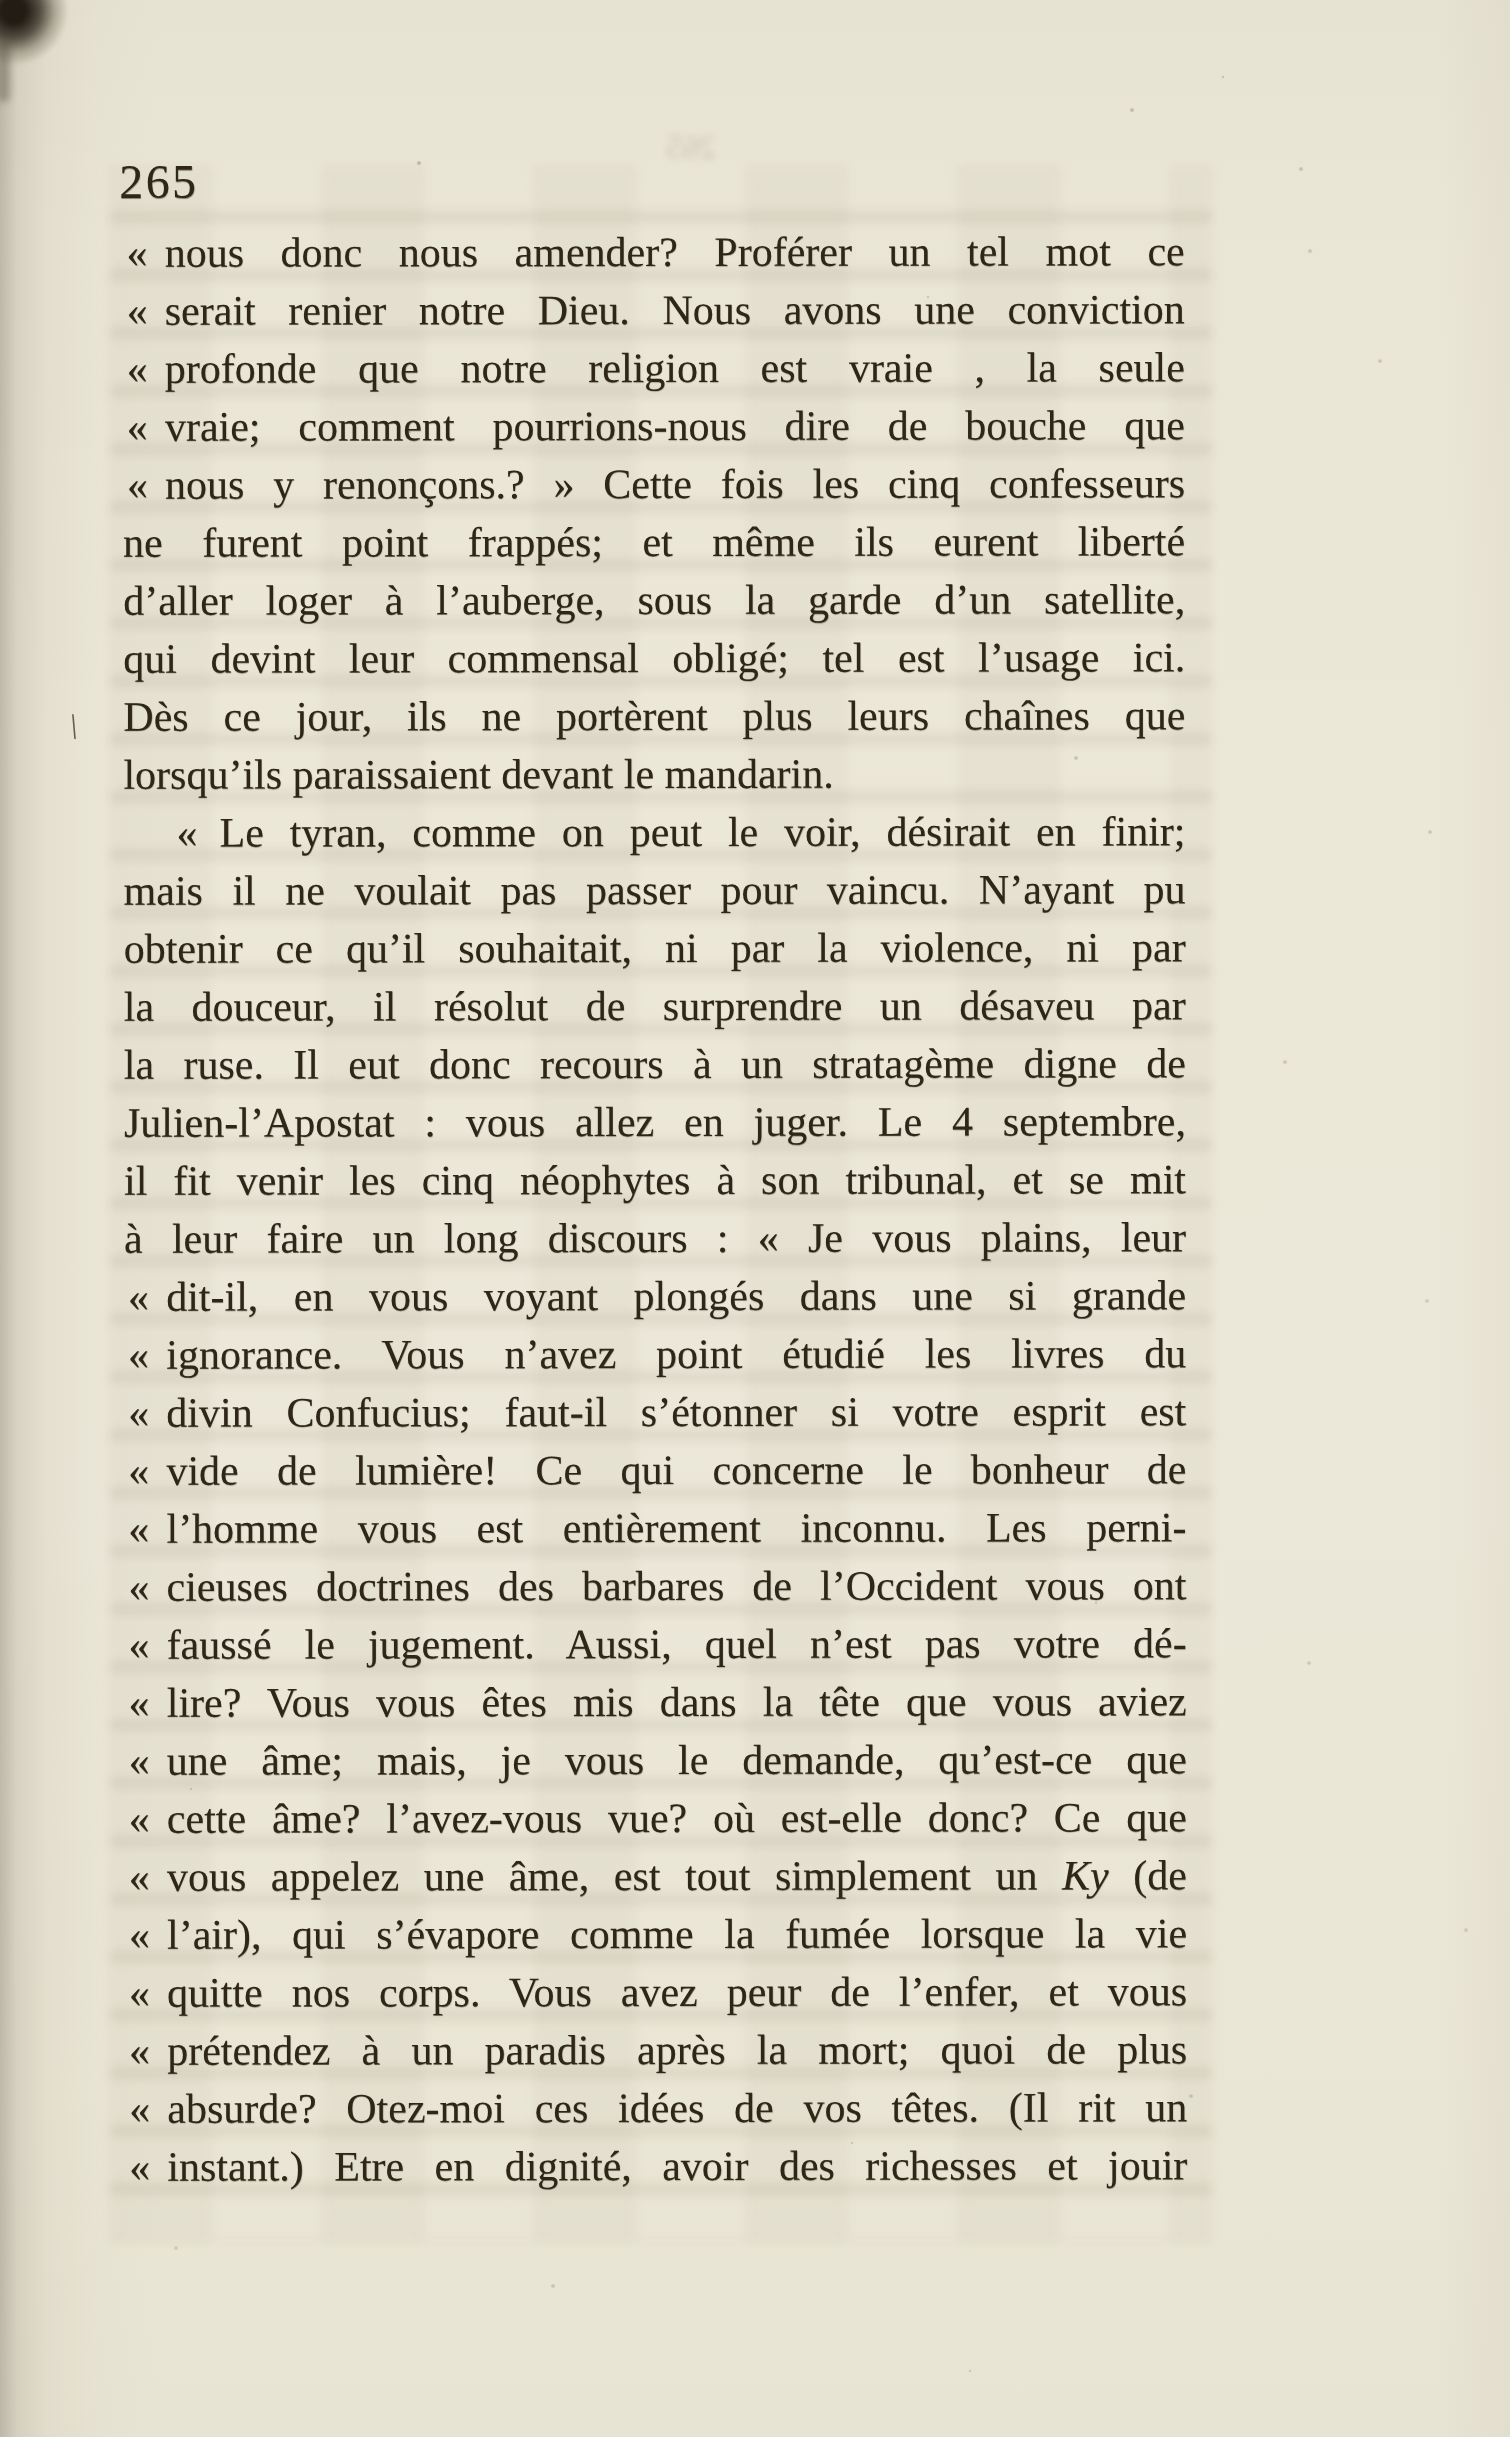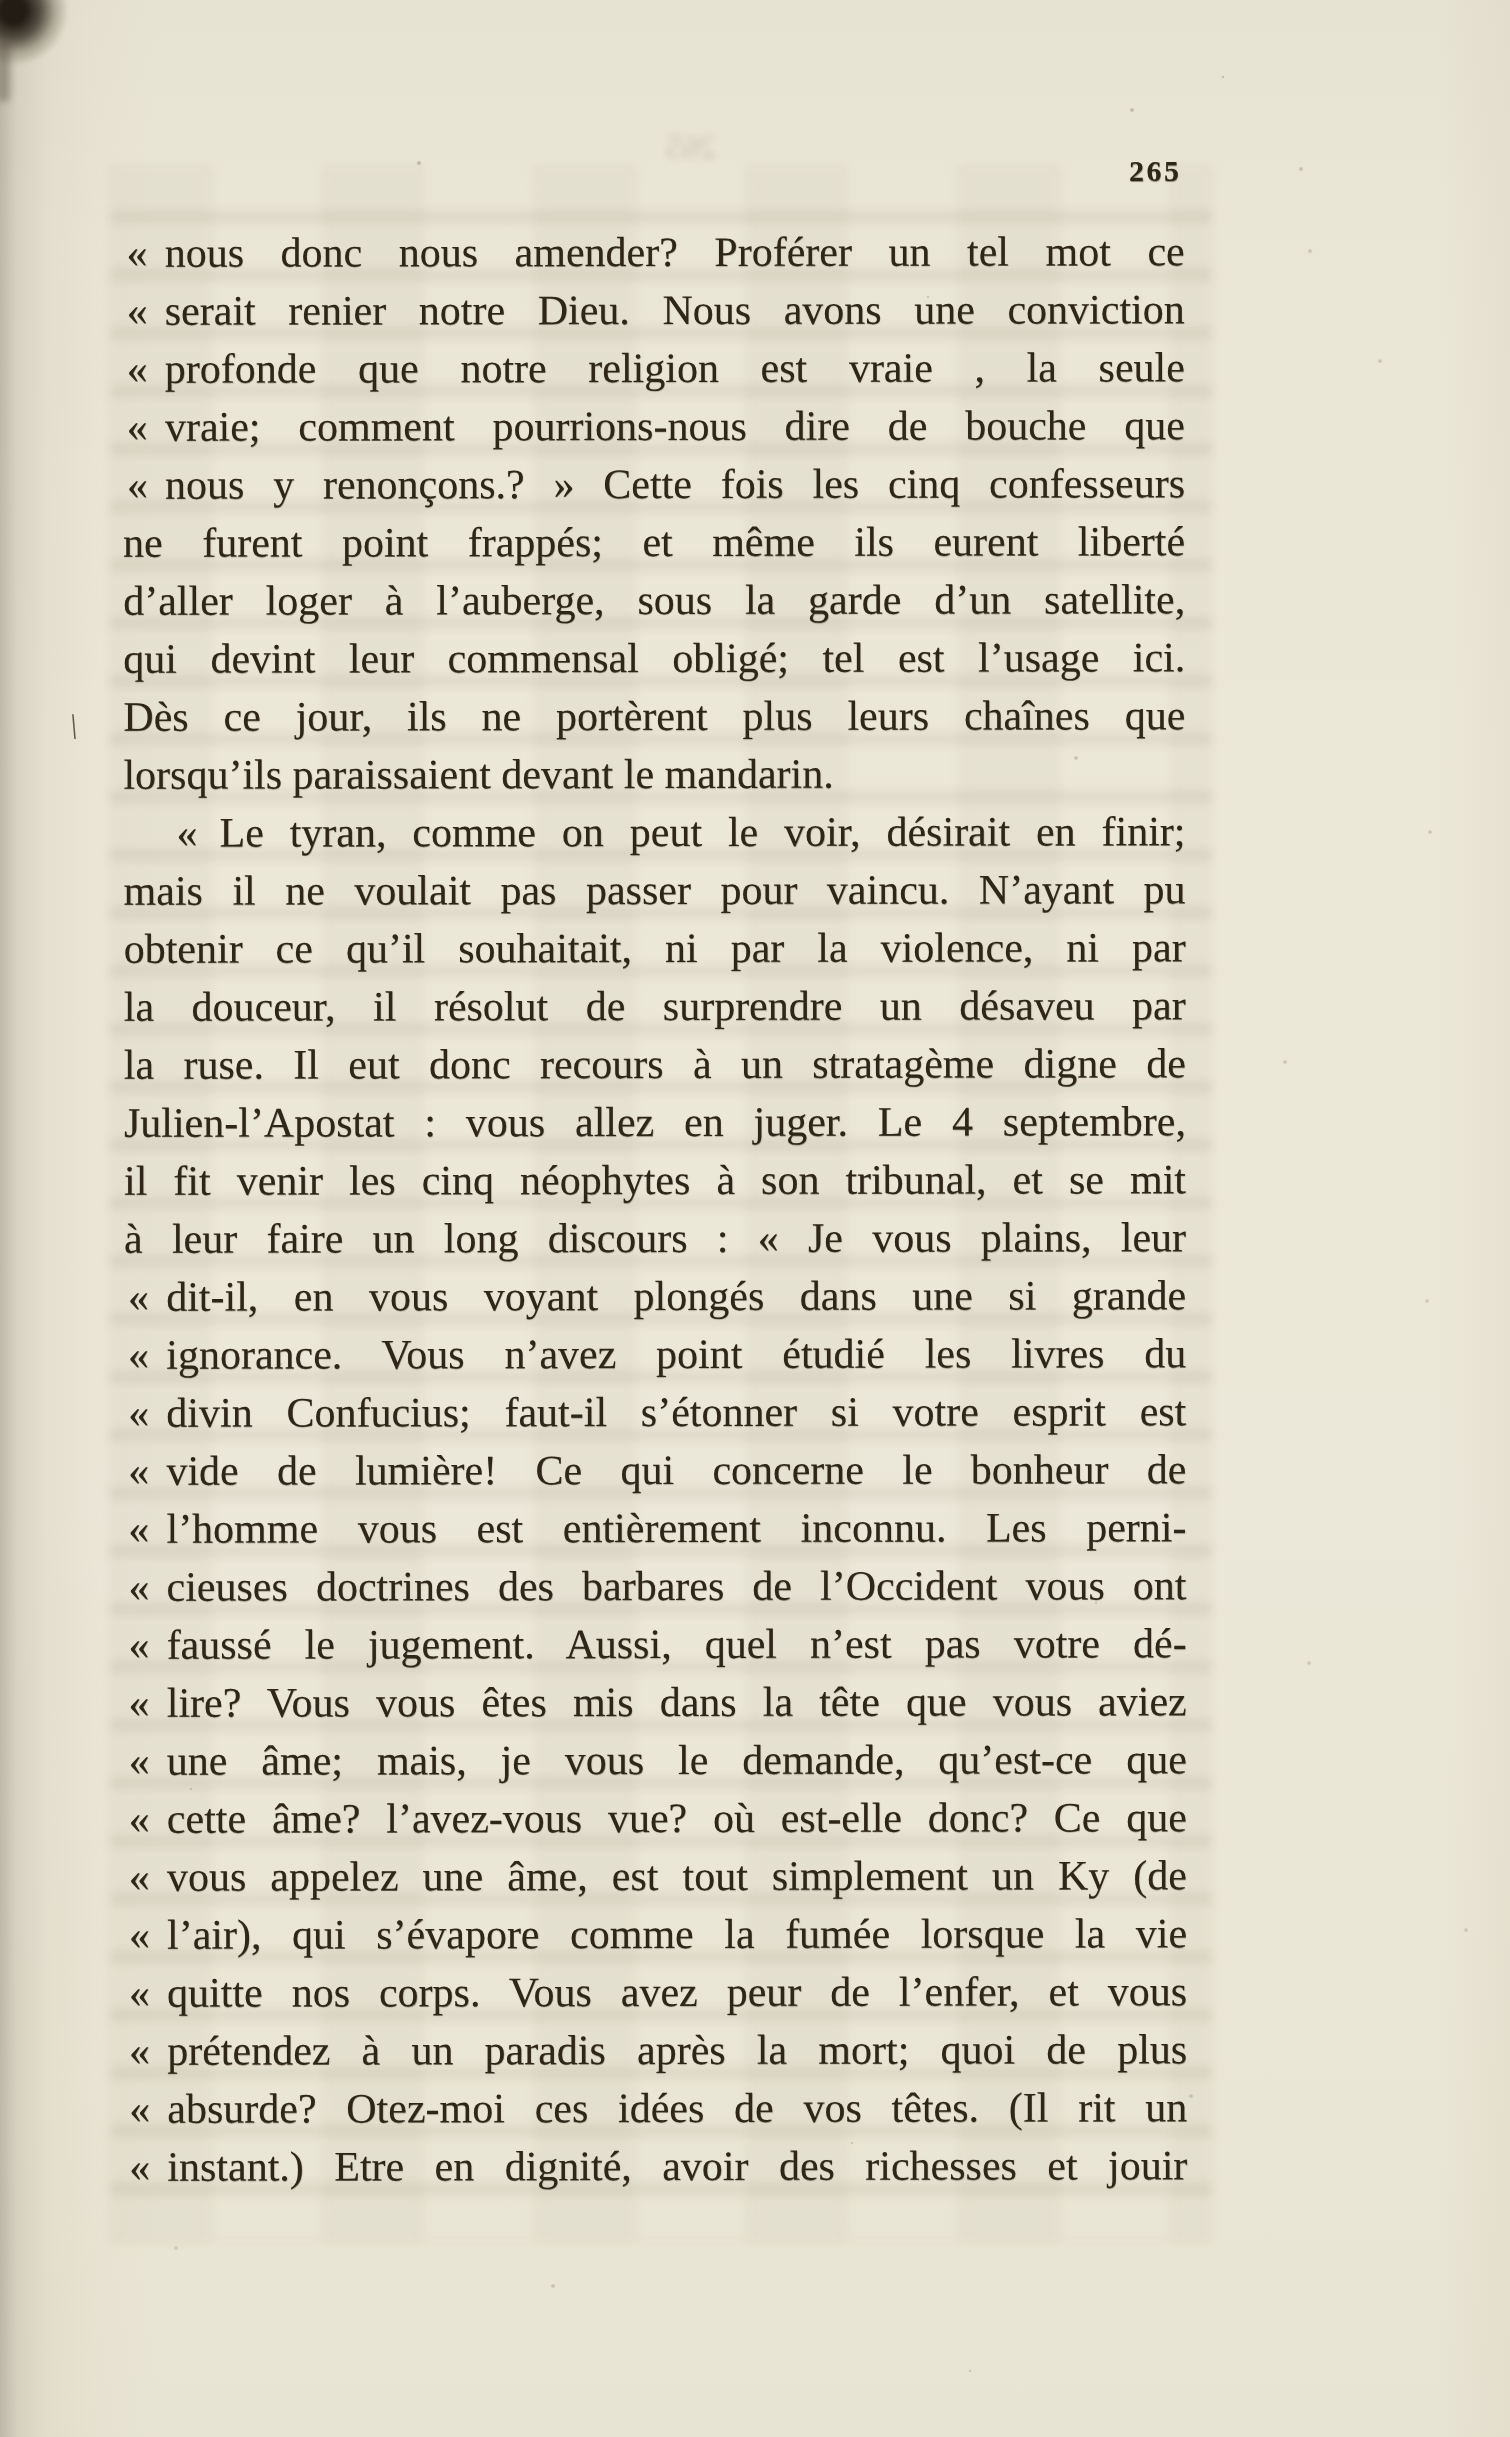--- a/index.html
+++ b/index.html
@@ -47,23 +47,22 @@
       280px 1363px 0.8px 0 rgba(80,70,52,.25), 1426px 1300px 0.8px 0.8px rgba(80,70,52,.20),
       1095px 1602px 0.8px 0 rgba(80,70,52,.25), 1308px 1662px 0.8px 0.8px rgba(80,70,52,.20),
       190px 1788px 0.8px 0 rgba(80,70,52,.25), 1190px 2095px 0.8px 0.8px rgba(80,70,52,.22),
       851px 2142px 0.8px 0 rgba(80,70,52,.25), 552px 2285px 0.8px 0.8px rgba(80,70,52,.22),
       969px 2370px 0.8px 0 rgba(80,70,52,.25), 1465px 1929px 0.8px 0.8px rgba(80,70,52,.20),
       175px 2247px 0.8px 0.8px rgba(80,70,52,.18);
   }
   .ink{color:#2e2619;text-shadow:0.3px 0.6px 0.8px rgba(46,38,25,0.5);}
   .page-number{
     position:absolute;left:124px;top:154px;width:1062px;
-    text-align:right;font-size:30px;letter-spacing:2.4px;
+    text-align:left;font-size:48px;letter-spacing:2.4px;
     transform:translateX(-4.7px);
-    font-weight:bold;
   }
   .num-ghost{
     position:absolute;left:124px;top:129px;width:1062px;
     text-align:center;font-size:33px;color:#7d7259;
     transform:translateX(36px) scaleX(-1);
     filter:blur(3.9px);opacity:0.30;
   }
   .margin-mark{
     position:absolute;left:69px;top:707px;font-size:35px;color:#3a3124;
     transform:rotate(14deg);opacity:0.75;
@@ -73,21 +72,21 @@
     font-size:42px;line-height:58px;
     transform:rotate(-0.08deg);
   }
   .ln{position:relative;height:58px;}
   .tx{display:block;text-align:justify;text-align-last:justify;}
   .ln.end .tx{text-align-last:left;}
   .ln.q .tx{margin-left:42px;}
   .ln.ind .tx{margin-left:96px;}
   .gm{position:absolute;left:3.9px;top:0;}
   .ln.ind .gm{left:53px;}
-  .ky{}
+  .ky{font-style:italic;}
 </style>
 </head>
 <body>
 
 <div class="page">
   <div class="corner-smudge"></div>
   <div class="edge-mark"></div>
   <div class="bleed"></div>
   <div class="specks"></div>
 

